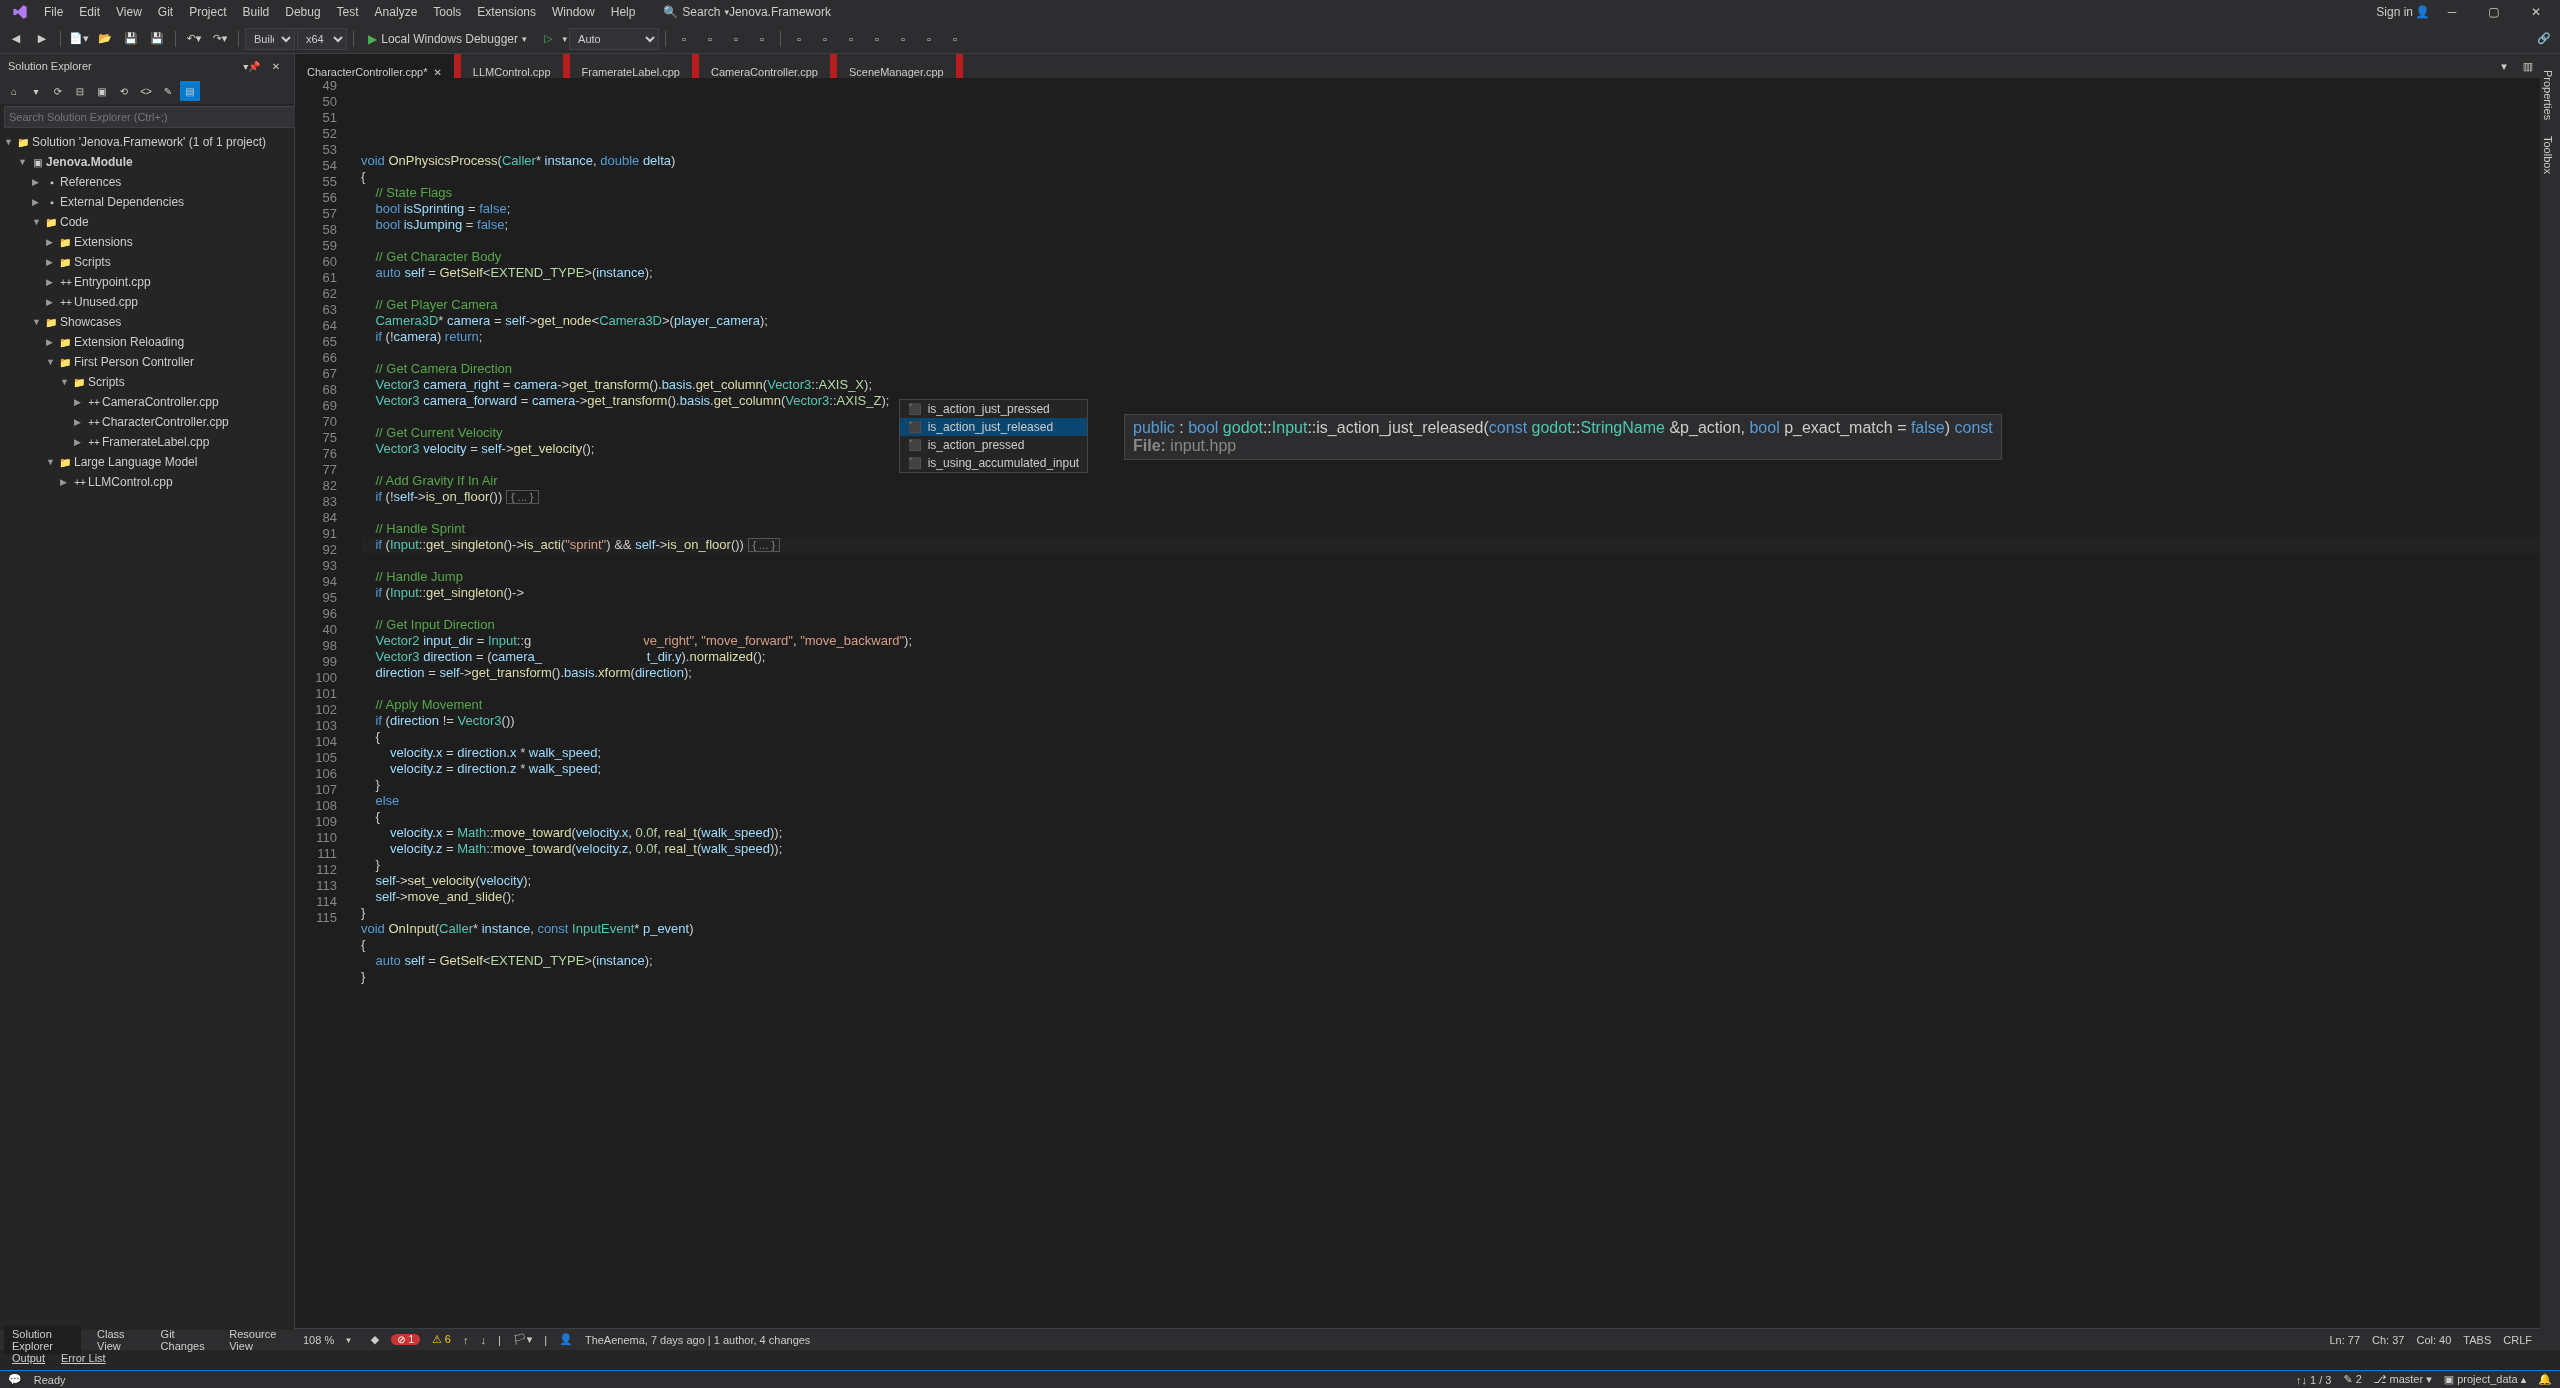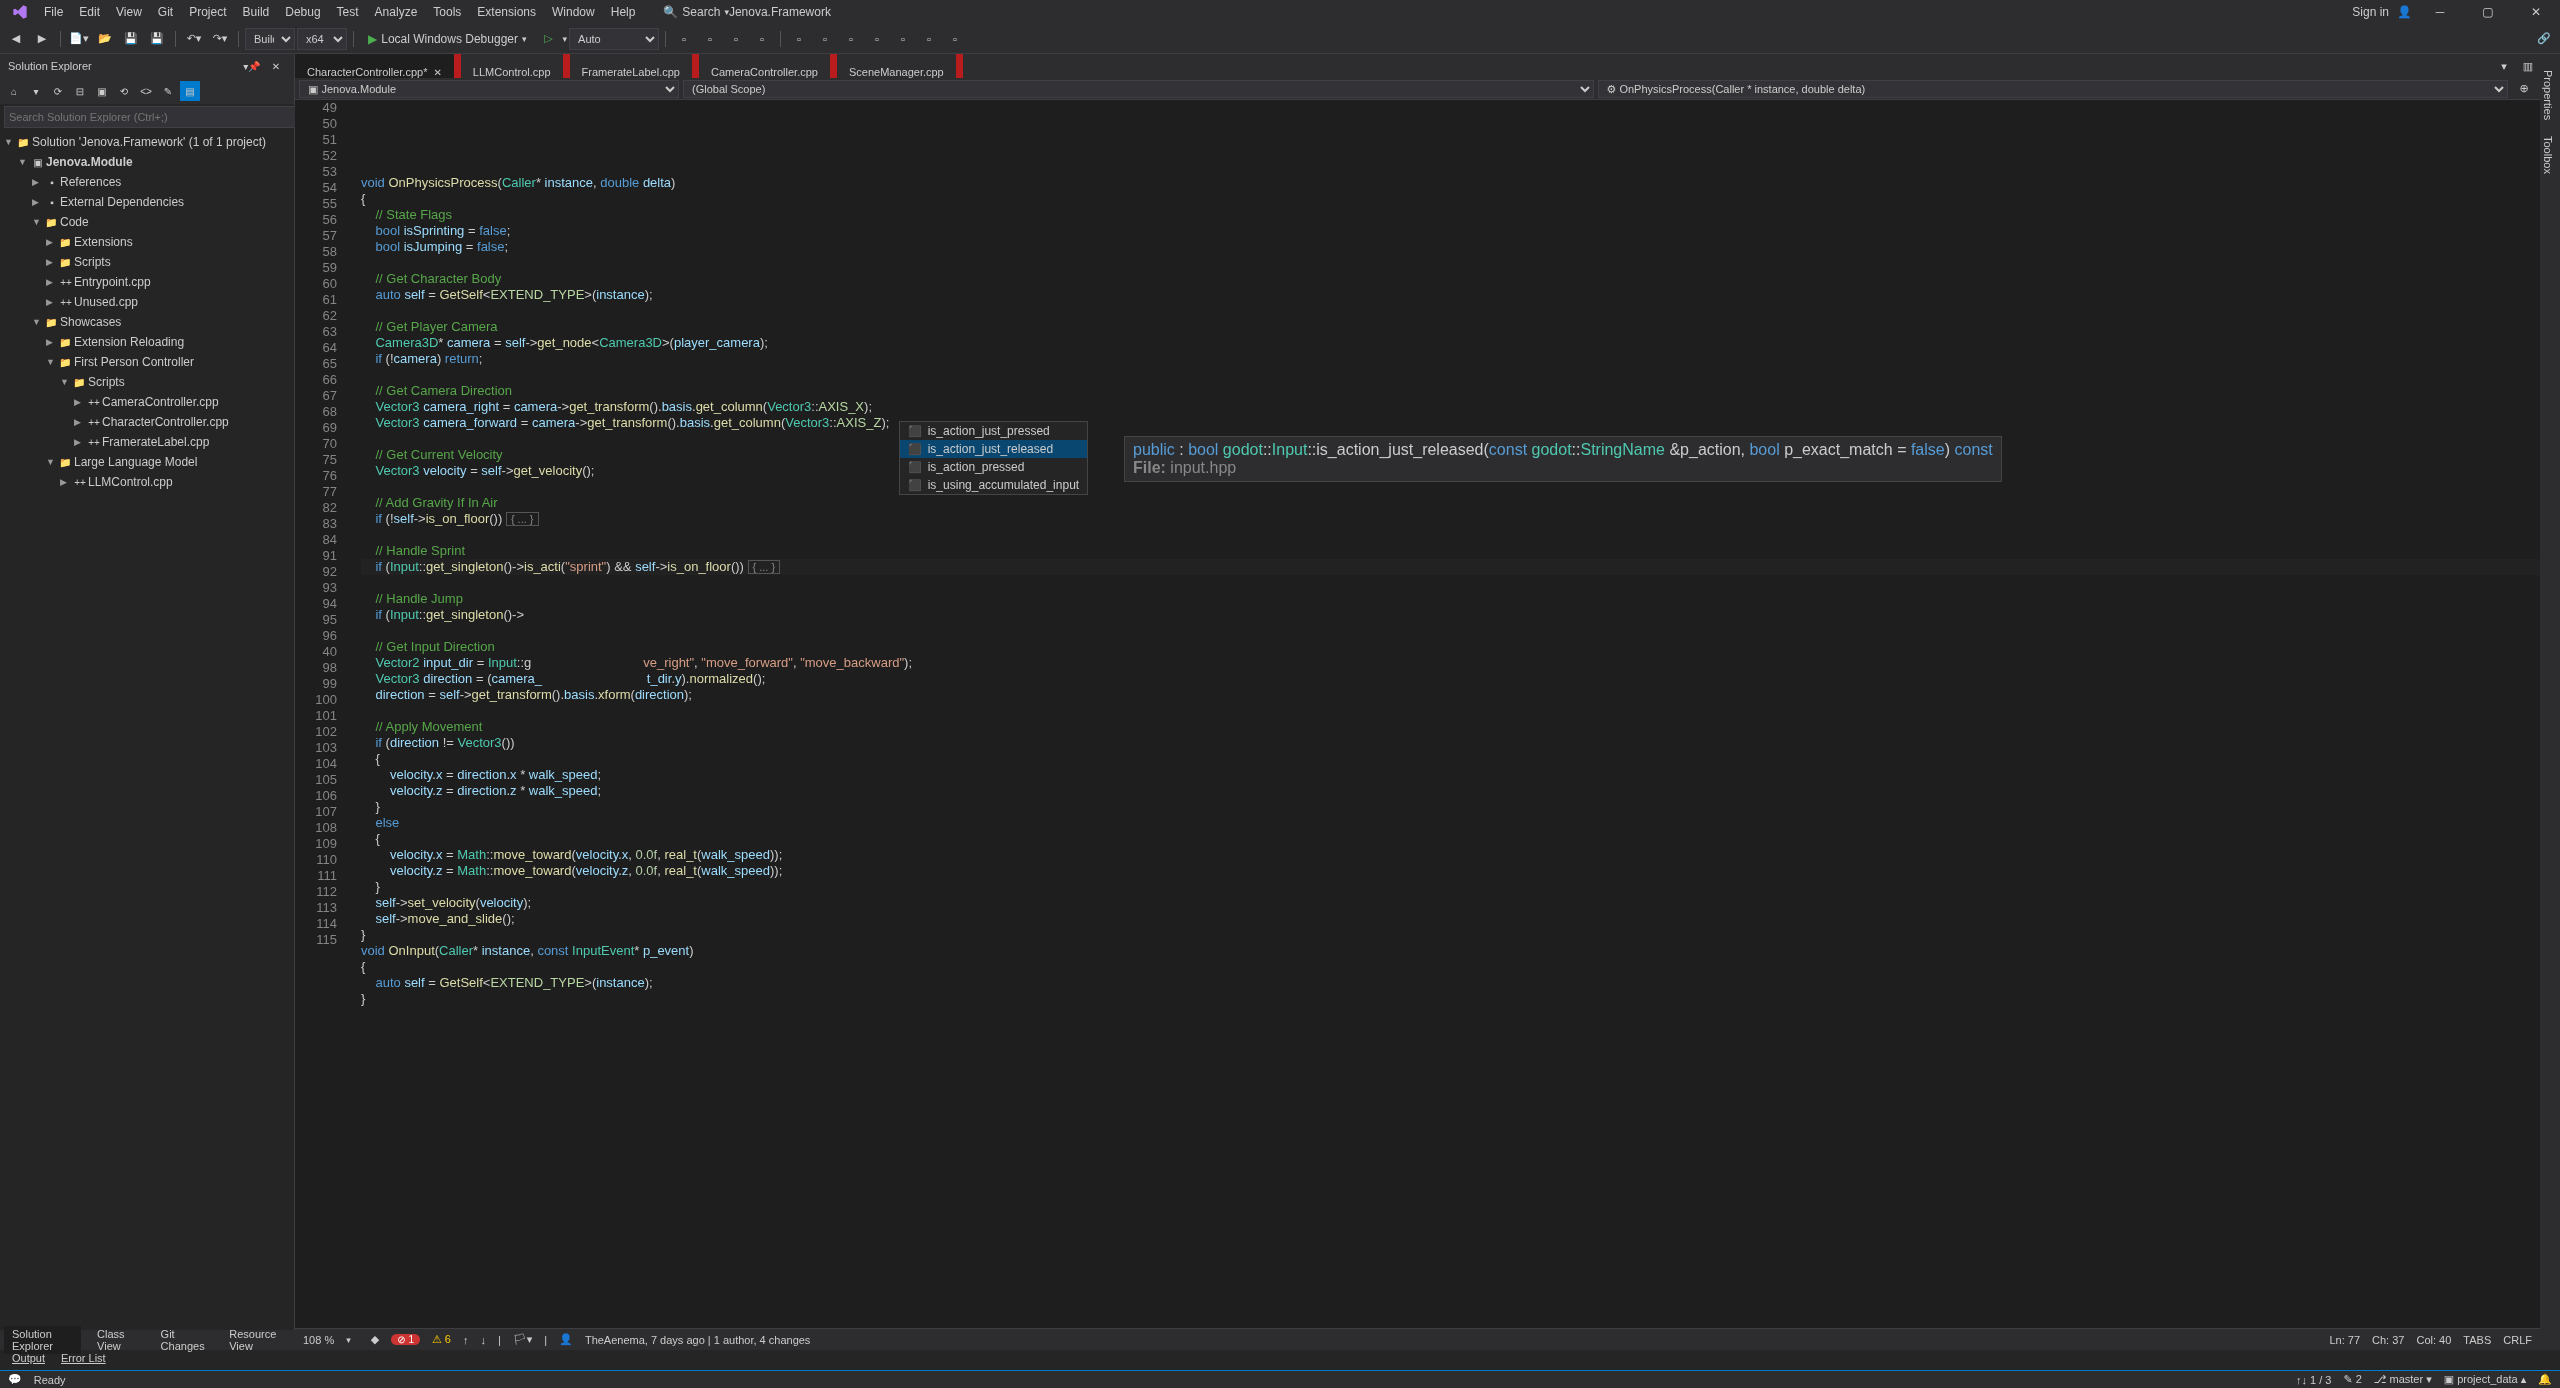--- a/index.html
+++ b/index.html
@@ -2,21 +2,21 @@
 <html><head>
 <meta charset="utf-8">
 <style>
 * { margin: 0; padding: 0; box-sizing: border-box; font-family: 'Segoe UI', sans-serif; }
 body { background: #1e1e1e; color: #ccc; font-size: 12px; overflow: hidden; width: 2560px; height: 1388px; transform-origin: 0 0; }
 .titlebar { height: 24px; background: #2d2d30; display: flex; align-items: center; padding: 0 4px; }
 .vs-logo { width: 16px; height: 16px; margin: 0 8px; }
 .menu-item { padding: 0 8px; cursor: pointer; height: 100%; display: flex; align-items: center; }
 .search-box { margin-left: 20px; display: flex; align-items: center; gap: 4px; }
 .app-title { }
-.titlebar-right { margin-left: auto; display: flex; align-items: center; gap: 8px; }
+.titlebar-right { margin-left: auto; display: flex; align-items: center; gap: 2px; }
 .win-btn { width: 40px; height: 24px; display: flex; align-items: center; justify-content: center; cursor: pointer; }
 .toolbar { height: 30px; background: #2d2d30; display: flex; align-items: center; padding: 0 4px; border-bottom: 1px solid #3e3e42; gap: 2px; }
 .tbtn { width: 24px; height: 24px; display: flex; align-items: center; justify-content: center; cursor: pointer; font-size: 11px; }
 .tsep { width: 1px; height: 16px; background: #555; margin: 0 4px; }
 .tselect { background: #333337; border: 1px solid #3f3f46; color: #ccc; font-size: 11px; height: 22px; padding: 0 4px; }
 .debug-btn { display: flex; align-items: center; gap: 4px; padding: 0 8px; height: 22px; cursor: pointer; }
 .play-icon { color: #4caf50; }
 .main { display: flex; height: calc(100% - 54px - 38px); }
 .side-tabs-right { width: 20px; background: #2d2d30; writing-mode: vertical-lr; display: flex; padding-top: 8px; font-size: 11px; }
 .side-tab { padding: 8px 2px; cursor: pointer; }
@@ -297,26 +297,20 @@
         <div class="tab">
           <span>CameraController.cpp</span>
         </div>
         <div class="tab">
           <span>SceneManager.cpp</span>
         </div>
       <div class="flex-spacer"></div>
       <div class="tbtn">▾</div>
       <div class="tbtn">▥</div>
     </div>
-    <div class="nav-bar">
-      <select class="nav-select" style="flex:0 0 380px"><option>▣ Jenova.Module</option></select>
-      <select class="nav-select"><option>(Global Scope)</option></select>
-      <select class="nav-select"><option>⚙ OnPhysicsProcess(Caller * instance, double delta)</option></select>
-      <div class="tbtn">⊕</div>
-    </div>
     <div class="code-area">
       <div class="gutter" id="gutter">
           <div class="line">49</div>
           <div class="line">50</div>
           <div class="line">51</div>
           <div class="line">52</div>
           <div class="line">53</div>
           <div class="line">54</div>
           <div class="line">55</div>
           <div class="line">56</div>

